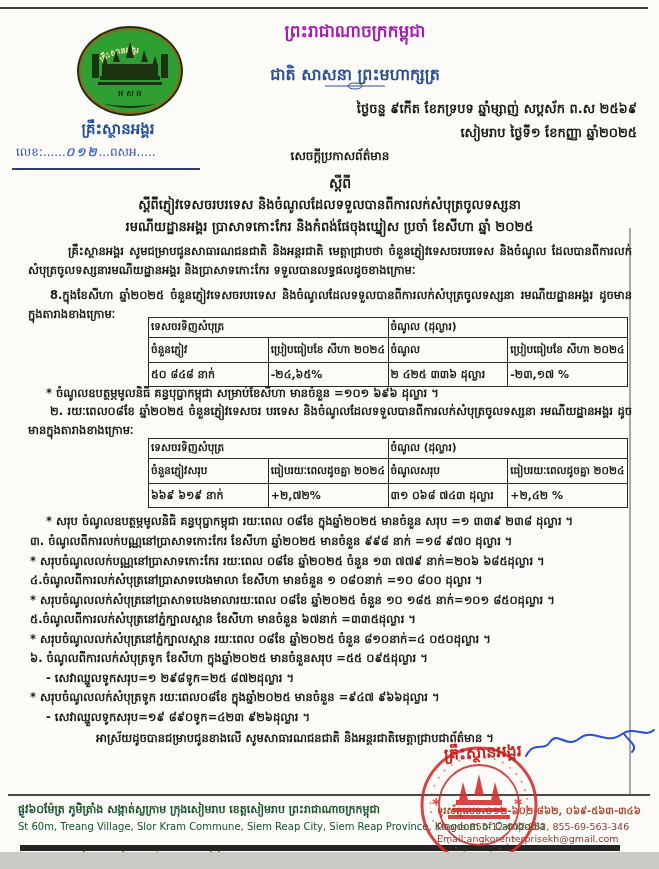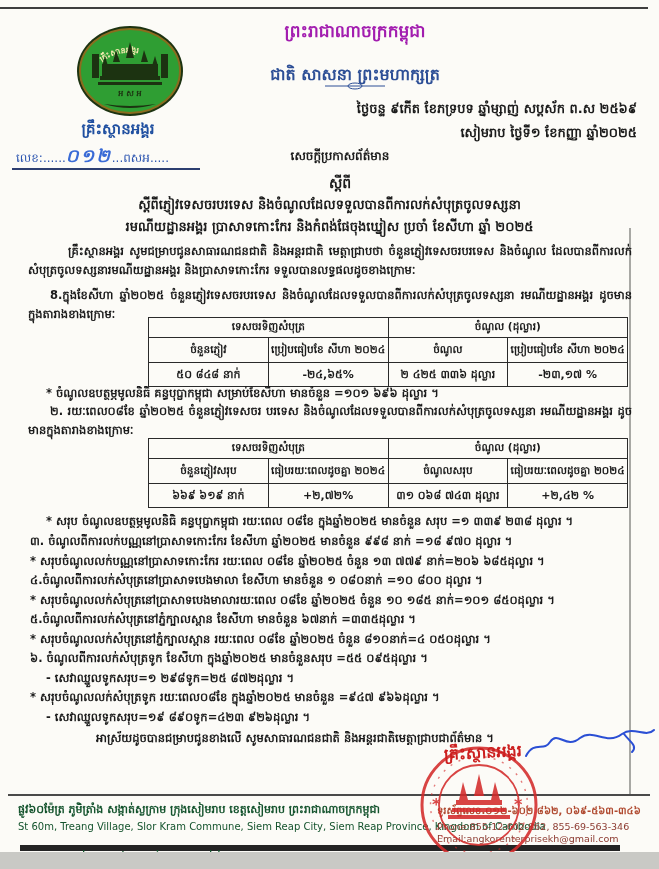--- a/index.html
+++ b/index.html
@@ -14,21 +14,21 @@
   }
   .scan-top{position:absolute;left:0;top:7px;width:648px;height:2px;background:#3f3f3f;}
   .scan-right{position:absolute;left:629px;top:228px;width:1.5px;height:566px;background:#a8a8a4;}
   .scan-bottom-bar{position:absolute;left:20px;top:845px;width:600px;height:6px;background:#242424;}
 
   
   .logo-wrap{position:absolute;left:55px;top:24px;width:150px;text-align:center;}
   .logo-label{position:absolute;left:38px;top:119px;width:160px;text-align:center;
     color:#1f4fa0;font-weight:bold;font-size:15px;}
   .ref-row{position:absolute;left:16px;top:144px;width:200px;font-size:12px;color:#2c55b0;white-space:nowrap;}
-  .ref-num{color:#3a6bd6;font-weight:bold;font-size:18px;font-style:italic;letter-spacing:2px;}
+  .ref-num{color:#3a6bd6;font-weight:bold;font-size:12px;font-style:italic;letter-spacing:2px;}
   .ref-underline{position:absolute;left:12px;top:168px;width:188px;height:1.5px;background:#2c3e70;}
 
   .kingdom{position:absolute;left:205px;top:20px;width:300px;text-align:center;
     color:#a21caf;font-weight:bold;font-size:17px;}
   .motto{position:absolute;left:205px;top:64px;width:300px;text-align:center;
     color:#2d4f96;font-weight:bold;font-size:16px;}
   .ornament{position:absolute;left:325px;top:82px;width:60px;height:8px;}
 
   .date1{position:absolute;right:22px;top:100px;width:420px;text-align:right;
     font-size:13px;font-weight:600;white-space:nowrap;}
@@ -47,21 +47,21 @@
 
   .para{position:absolute;left:28px;width:604px;font-size:11.5px;font-weight:600;
     line-height:19px;text-align:justify;overflow:hidden;}
   .p-intro{top:242px;height:42px;text-indent:40px;}
   .p-item1{top:286px;height:40px;text-indent:22px;}
   .p-item2{top:402px;height:40px;text-indent:22px;}
 
   
   table.rpt{position:absolute;left:148px;width:480px;border-collapse:collapse;table-layout:fixed;
     font-size:10.5px;font-weight:bold;}
-  table.rpt td{border:1.5px solid #2a2a2a;text-align:center;vertical-align:middle;
+  table.rpt td{border:1.5px solid #2a2a2a;text-align:left;vertical-align:middle;
     overflow:hidden;white-space:nowrap;padding:0 2px;}
   .t1{top:317px;}
   .t2{top:438px;}
   .rpt .gh{height:20px;}
   .rpt .sh{height:25px;}
   .rpt .dr{height:24px;font-size:11px;}
   .c1{width:122px;} .c2{width:121px;} .c3{width:102px;} .c4{width:135px;}
 
   .note{position:absolute;left:46px;width:590px;font-size:11.5px;font-weight:bold;
     white-space:nowrap;overflow:hidden;}

